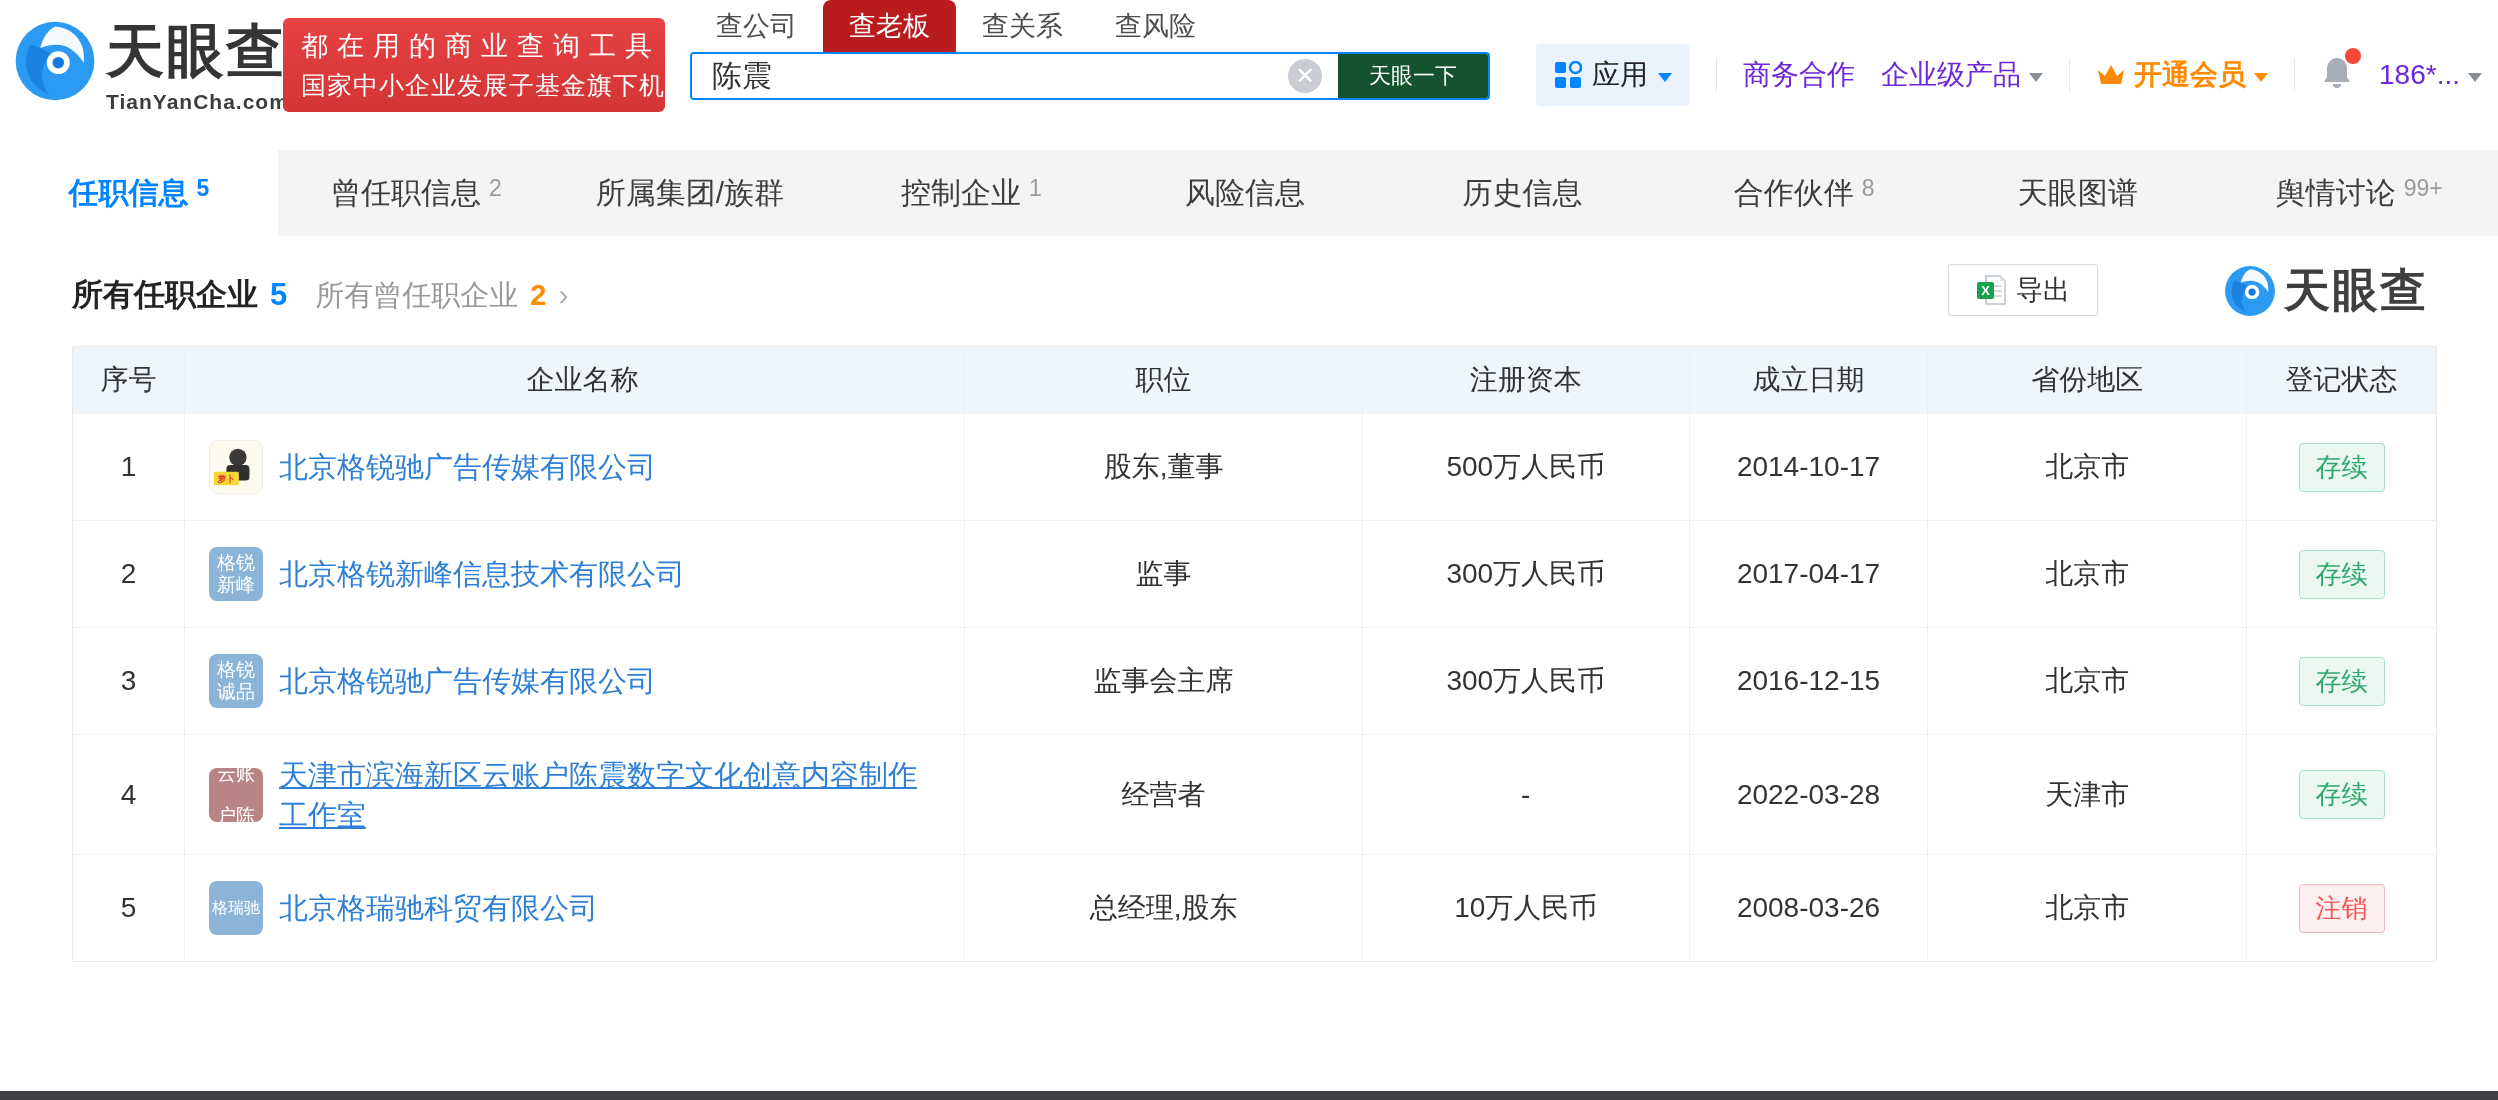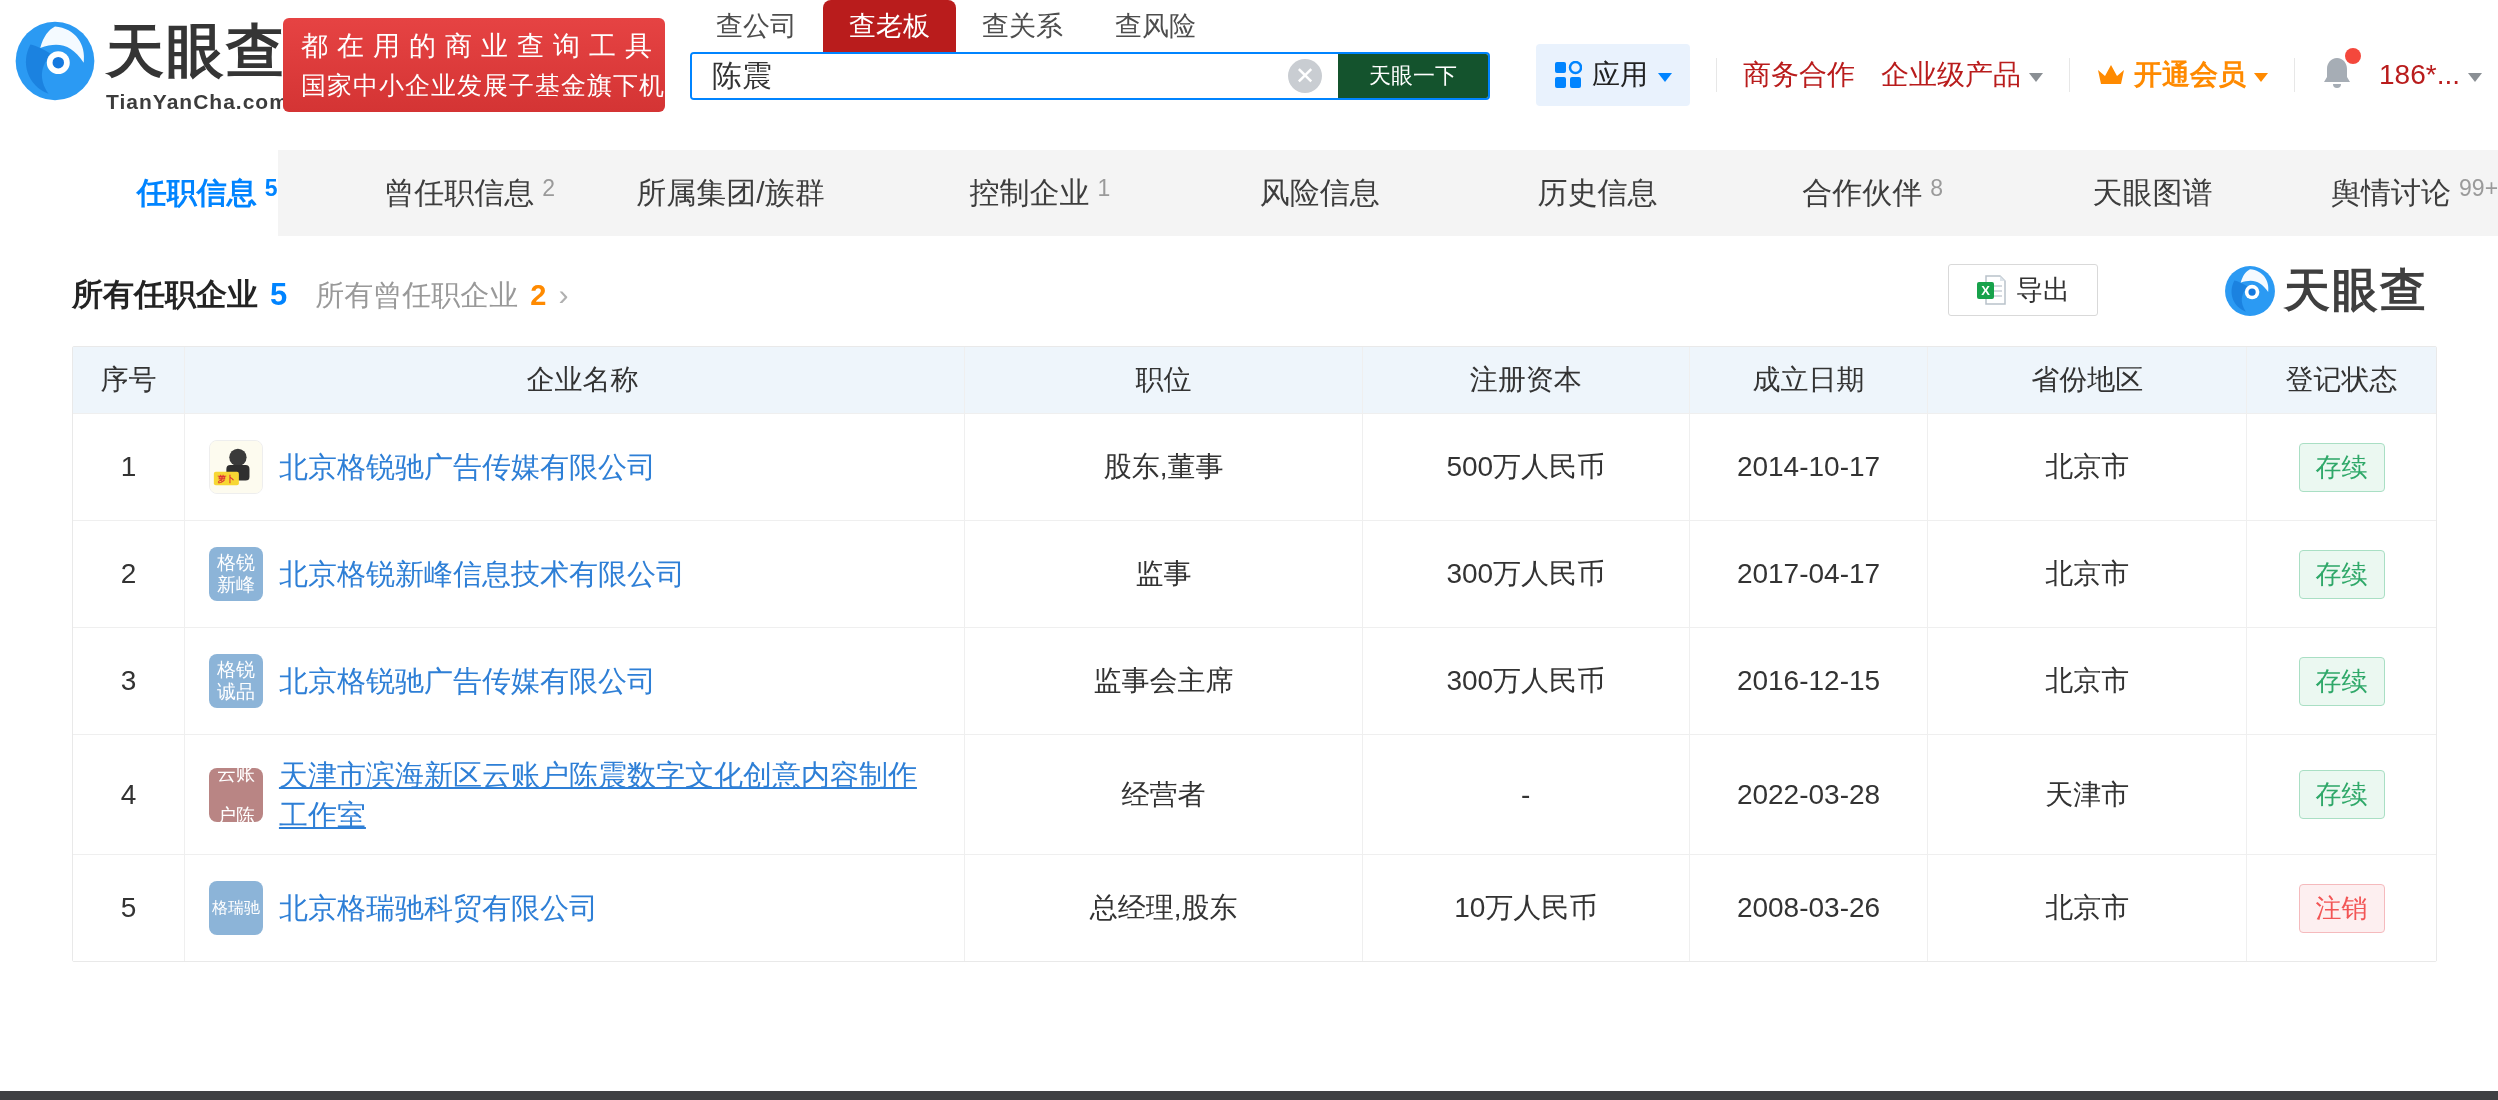--- a/index.html
+++ b/index.html
@@ -32,34 +32,34 @@
   .clear-btn { width:34px; height:34px; border-radius:50%; background:#c9cdd2; color:#fff;
     font-size:24px; line-height:34px; text-align:center; align-self:center; margin-right:16px; cursor:pointer; }
   .search-btn { width:150px; background:#14532d; color:#fff; font-size:22px; border:none;
     cursor:pointer; white-space:nowrap; font-family:inherit; }
 
   .top-nav { position:absolute; right:16px; top:44px; display:flex; align-items:center; gap:26px; }
   .nav-divider { width:1px; height:34px; background:#e7e7e7; }
   .apps-chip { display:flex; align-items:center; gap:10px; background:#e9f2fd; border-radius:4px;
     padding:12px 18px; cursor:pointer; }
   .apps-chip span { font-size:28px; color:#222; }
-  .nav-item { display:flex; align-items:center; gap:8px; font-size:28px; color:#b91c1c;
+  .nav-item { display:flex; align-items:center; gap:8px; font-size:28px; color:#6d28d9;
     cursor:pointer; white-space:nowrap; }
   .caret { width:0; height:0; border-left:7px solid transparent; border-right:7px solid transparent;
     border-top:9px solid #8a8f94; margin-top:4px; }
   .caret.blue { border-top-color:#0084ff; }
   .caret.orange { border-top-color:#ff8a00; }
   .vip { color:#ff8a00; font-weight:bold; }
   .bell-wrap { position:relative; cursor:pointer; }
   .bell-dot { position:absolute; top:-8px; right:-8px; width:16px; height:16px; border-radius:50%;
     background:#f4483c; }
 
   
   .page-tabs { display:flex; width:100%; height:86px; background:#f4f4f4; margin-top:0; }
-  .page-tab { flex:1; display:flex; align-items:center; justify-content:flex-end; gap:8px;
+  .page-tab { flex:1; display:flex; align-items:center; justify-content:center; gap:8px;
     font-size:30px; color:#3d3d3d; cursor:pointer; white-space:nowrap; }
   .page-tab .cnt { font-size:23px; color:#9a9a9a; margin-top:-10px; }
   .page-tab.active { background:#fff; color:#0084ff; font-weight:bold; }
   .page-tab.active .cnt { color:#0084ff; }
 
   
   .content { position:relative; width:100%; background:#fff; }
   .section-head { position:relative; height:110px; }
   .section-left { position:absolute; left:72px; top:38px; display:flex; align-items:baseline; gap:12px; }
   .sec-title { font-size:31px; font-weight:bold; color:#232323; }

